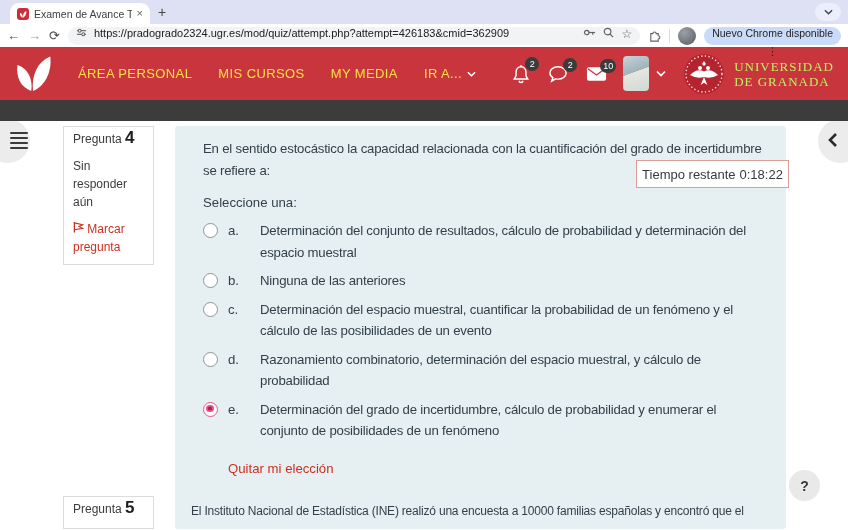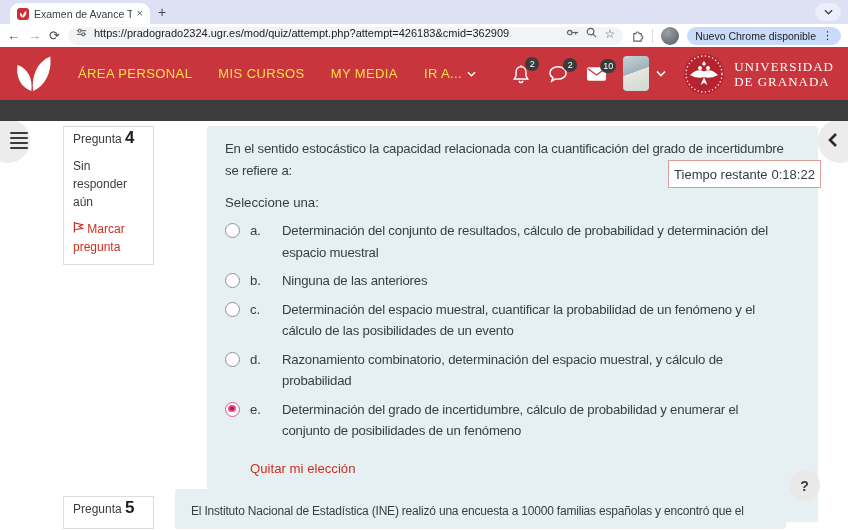--- a/index.html
+++ b/index.html
@@ -22,40 +22,40 @@
   .navbtn.fwd { color:#9aa0a6; }
   .omnibox { flex:1; height:18px; background:#f1f3f4; border-radius:9px; display:flex;
              padding:0 8px; gap:7px; min-width:0; }
   .url { font-size:11px; color:#202124; white-space:nowrap; overflow:hidden; flex:1; }
   .obx-ic { color:#5f6368; flex:0 0 auto; display:flex; }
   .star { font-size:12px; color:#5f6368; }
   .sep { width:1px; height:14px; background:#dadce0; }
   .chr-avatar { width:18px; height:18px; border-radius:50%;
                 background:radial-gradient(circle at 35% 30%, #9aa1a8, #565b60); }
   .update-pill { height:18px; border-radius:9px; background:#c9dbf8; display:flex; align-items:center;
-                 gap:6px; padding:0 8px; font-size:10.5px; color:#1f1f1f; white-space:nowrap; }
+                 gap:6px; padding:0 8px; font-size:10.5px; color:#1f1f1f; white-space:nowrap;flex-direction:column; }
   .kebab { font-size:11px; color:#1f1f1f; }
 
   
   .site-header { height:53px; background:#c8353c; display:flex; align-items:center; padding:0 14px; }
   .logo { margin-right:26px; flex:0 0 auto; }
   .nav { display:flex; align-items:center; gap:26px; }
   .nav-item { color:#fde047; font-size:13px; letter-spacing:.4px; white-space:nowrap;
               display:flex; align-items:center; gap:5px; }
   .right-cluster { margin-left:auto; display:flex; align-items:center; }
   .hicon { position:relative; margin-left:18px; display:flex; }
   .badge { position:absolute; top:-7px; right:-9px; min-width:14px; height:14px; padding:0 3px;
            border-radius:8px; background:#3b3b3b; color:#fff; font-size:9px; line-height:14px;
            text-align:center; }
   .user-avatar { width:26px; height:35px; border-radius:4px; margin-left:16px;
                  background:linear-gradient(160deg,#c8d4d8 0%,#9fb2ba 45%,#e7e5df 46%,#cfd8d2 100%); }
   .hdr-chevron { margin-left:7px; display:flex; }
   .seal { width:40px; height:40px; border-radius:50%; background:#b5242e; margin-left:18px;
           display:flex; align-items:center; justify-content:center; }
-  .univ-name { font-family:"Liberation Serif", serif; color:#ffffff; font-size:13px;
+  .univ-name { font-family:"Liberation Serif", serif; color:#bef264; font-size:13px;
                letter-spacing:1px; line-height:15px; margin-left:10px; white-space:nowrap; }
 
   .darkbar { height:21px; background:#3c3c3c; }
 
   
   .content { position:relative; height:408px; background:#fff; overflow:hidden;
              color:#33414a; }
   .edge-btn { position:absolute; width:44px; height:44px; border-radius:50%; background:#ececec; }
   .edge-btn.left { left:-14px; top:-2px; }
   .edge-btn.right { right:-14px; top:-2px; }
@@ -66,21 +66,21 @@
   .qinfo { position:absolute; left:63px; width:91px; background:#fff; border:1px solid #dcdcdc;
            padding:2px 9px; font-size:12px; line-height:18px; color:#3b3b3b; }
   .qinfo .qnum { font-size:17px; font-weight:bold; color:#1d1d1d; }
   .qinfo .block { margin-top:9px; }
   .redlink { color:#ca3120; }
   .flagline { margin-top:9px; }
   .qinfo4 { top:5px; min-height:139px; }
   .qinfo5 { top:375px; height:33px; overflow:hidden; }
 
   .qbox { position:absolute; left:175px; width:611px; background:#e6f0f2; border-radius:3px; }
-  .qbox4 { top:5px; height:396px; padding:12px 18px 0 18px;margin-left:32px; }
+  .qbox4 { top:5px; height:396px; padding:12px 18px 0 28px; }
   .qbox5 { top:368px; height:40px; padding:15px 16px 0 16px; }
 
   .qtext { font-size:13.2px; letter-spacing:-.2px; line-height:21.5px; width:566px; }
   .timer { position:absolute; top:34px; right:-3px; width:153px; height:28px; background:#fff;
            border:1px solid #dd9d97; display:flex; align-items:center; justify-content:center;
            font-size:13px; color:#323c41; white-space:nowrap; gap:4px; }
   .prompt { margin-top:14px; font-size:13.2px; }
   .options { margin-top:10px; }
   .opt-row { display:grid; grid-template-columns:15px 22px 1fr; column-gap:10px;
              margin-bottom:7px; font-size:13.2px; letter-spacing:-.2px; line-height:21.5px;

